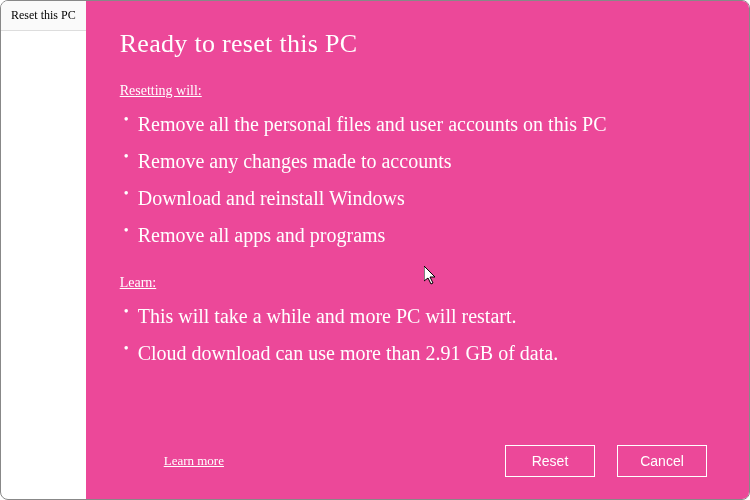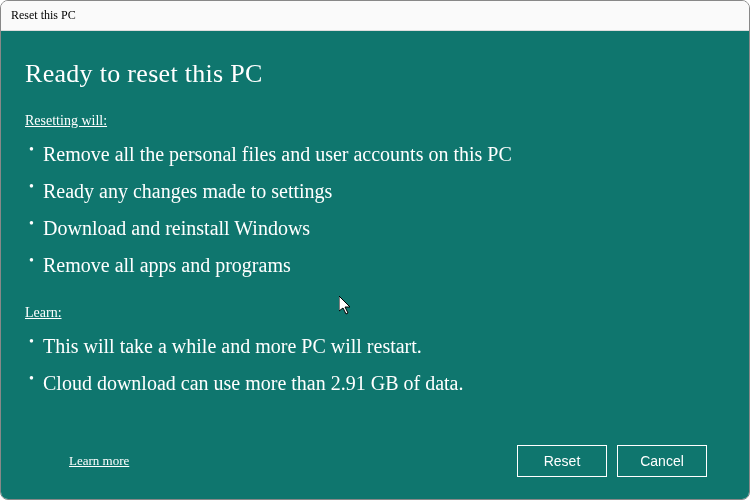--- a/index.html
+++ b/index.html
@@ -10,40 +10,40 @@
     body {
       width: 750px;
       height: 500px;
       overflow: hidden;
     }
     .window {
       width: 750px;
       height: 500px;
       border: 1px solid #888;
       display: flex;
-      flex-direction: column;
+      flex-direction: row;
       background: #fff;
       border-radius: 8px;
       overflow: hidden;
     }
     .titlebar {
       height: 30px;
       background: #fafafa;
       display: flex;
       align-items: center;
       padding: 0 10px;
       font-size: 12px;
       color: #000;
       border-bottom: 1px solid #ddd;
     }
     .content {
       flex: 1;
-      background: #0f766e;
+      background: #ec4899;
       color: #ffffff;
-      padding: 28px 42px 22px 24px;
+      padding: 28px 42px 22px 34px;
       display: flex;
       flex-direction: column;
       position: relative;
     }
     .heading {
       font-size: 26px;
       font-weight: 300;
       margin-bottom: 24px;
       letter-spacing: 0.3px;
     }
@@ -80,21 +80,21 @@
       margin-left: 44px;
     }
     .learn-more {
       font-size: 13px;
       color: #ffffff;
       text-decoration: underline;
       cursor: pointer;
     }
     .buttons {
       display: flex;
-      gap: 10px;
+      gap: 22px;
     }
     .btn {
       min-width: 90px;
       height: 32px;
       background: transparent;
       border: 1.5px solid #ffffff;
       color: #ffffff;
       font-size: 14px;
       cursor: pointer;
       padding: 0 18px;
@@ -116,21 +116,21 @@
     <span>Reset this PC</span>
   </div>
 
   <div class="content">
 
     <h1 class="heading">Ready to reset this PC</h1>
 
     <div class="section-label">Resetting will:</div>
     <ul class="bullets">
       <li>Remove all the personal files and user accounts on this PC</li>
-      <li>Ready any changes made to settings</li>
+      <li>Remove any changes made to accounts</li>
       <li>Download and reinstall Windows</li>
       <li>Remove all apps and programs</li>
     </ul>
 
     <div class="section-label">Learn:</div>
     <ul class="bullets">
       <li>This will take a while and more PC will restart.</li>
       <li>Cloud download can use more than 2.91 GB of data.</li>
     </ul>
 

